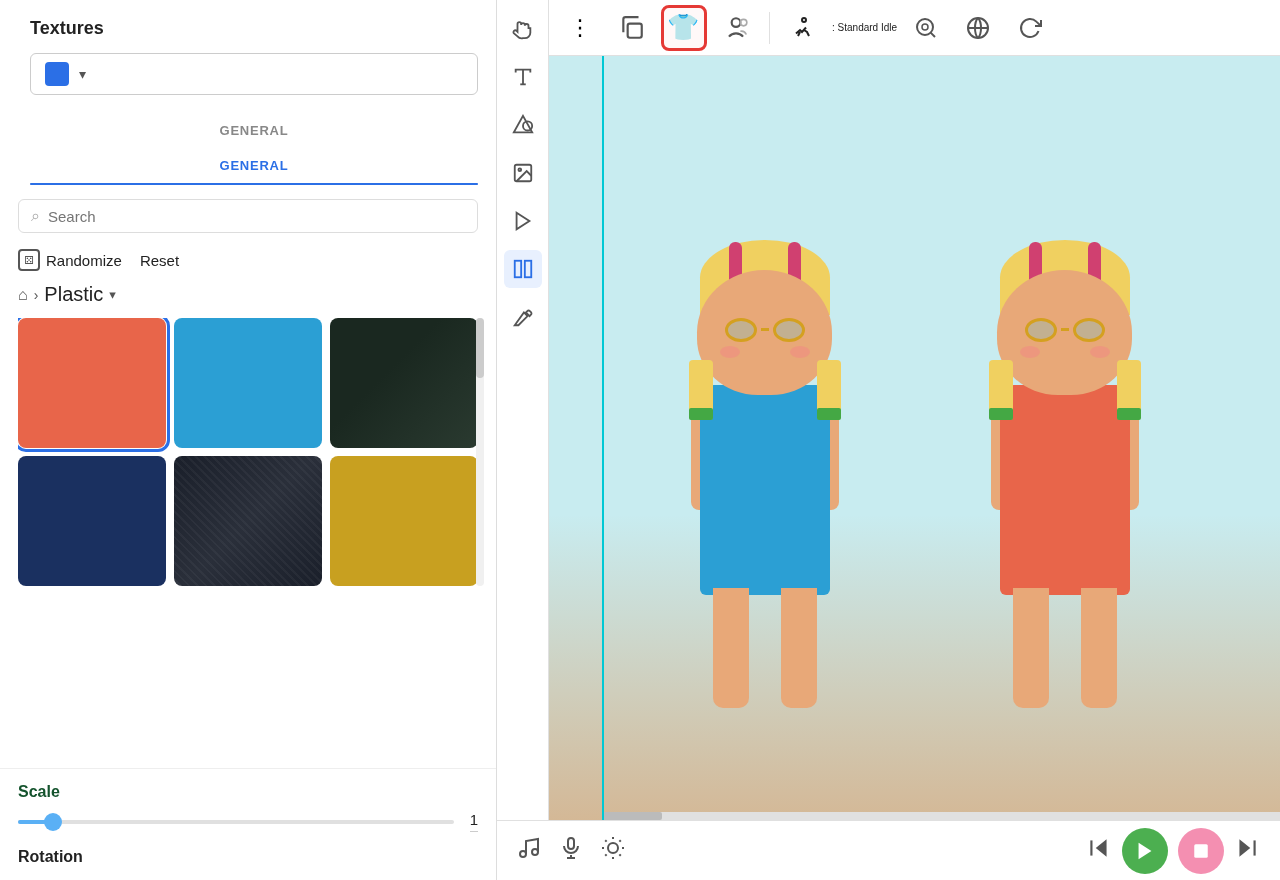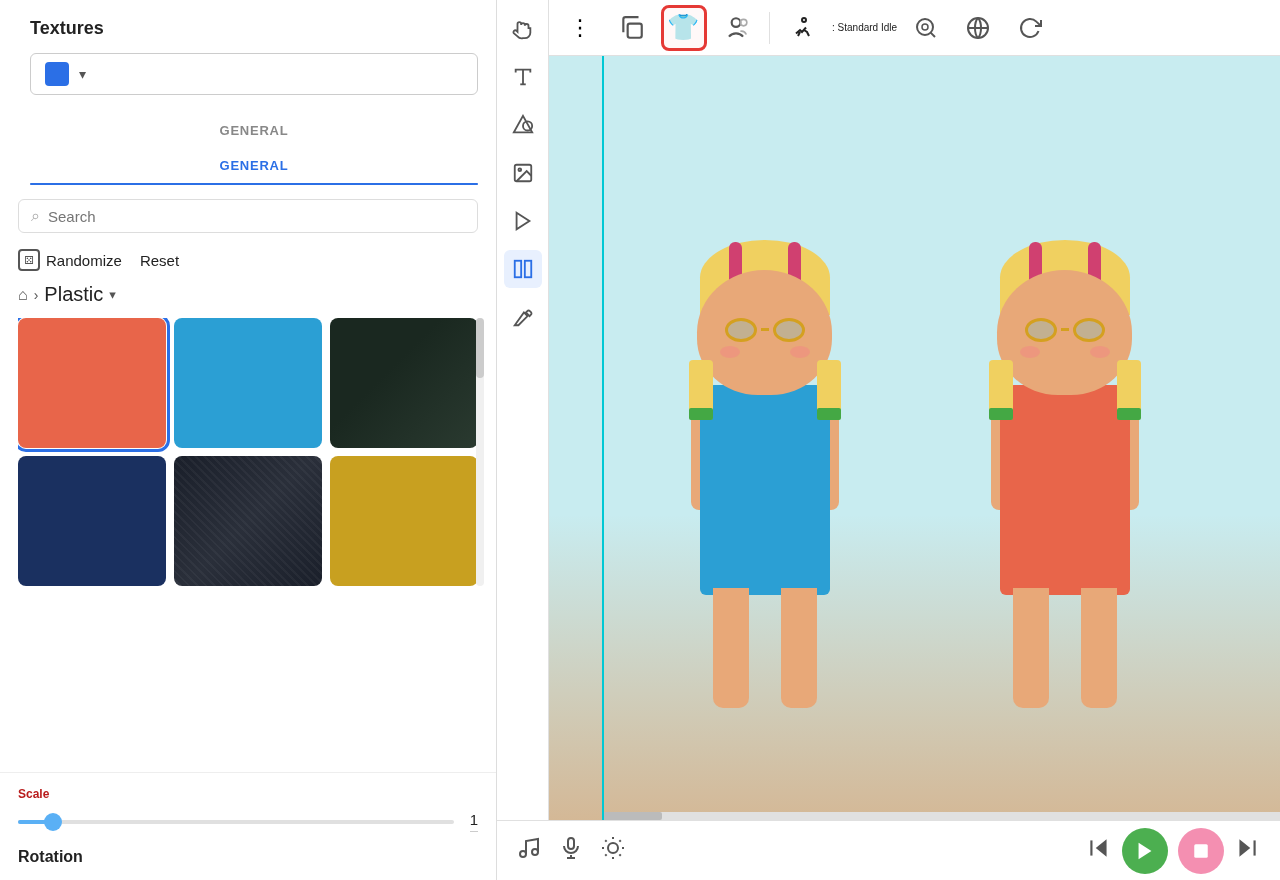--- a/index.html
+++ b/index.html
@@ -240,23 +240,23 @@
       background: #ccc;
       border-radius: 4px;
     }
 
     .scale-section {
       padding: 14px 18px 6px 18px;
       border-top: 1px solid #eee;
     }
 
     .scale-label {
-      font-size: 12px;
+      font-size: 16px;
       font-weight: 600;
-      color: #b91c1c;
+      color: #14532d;
       margin-bottom: 10px;
     }
 
     .slider-row {
       display: flex;
       align-items: center;
       gap: 16px;
     }
 
     .slider-track {

